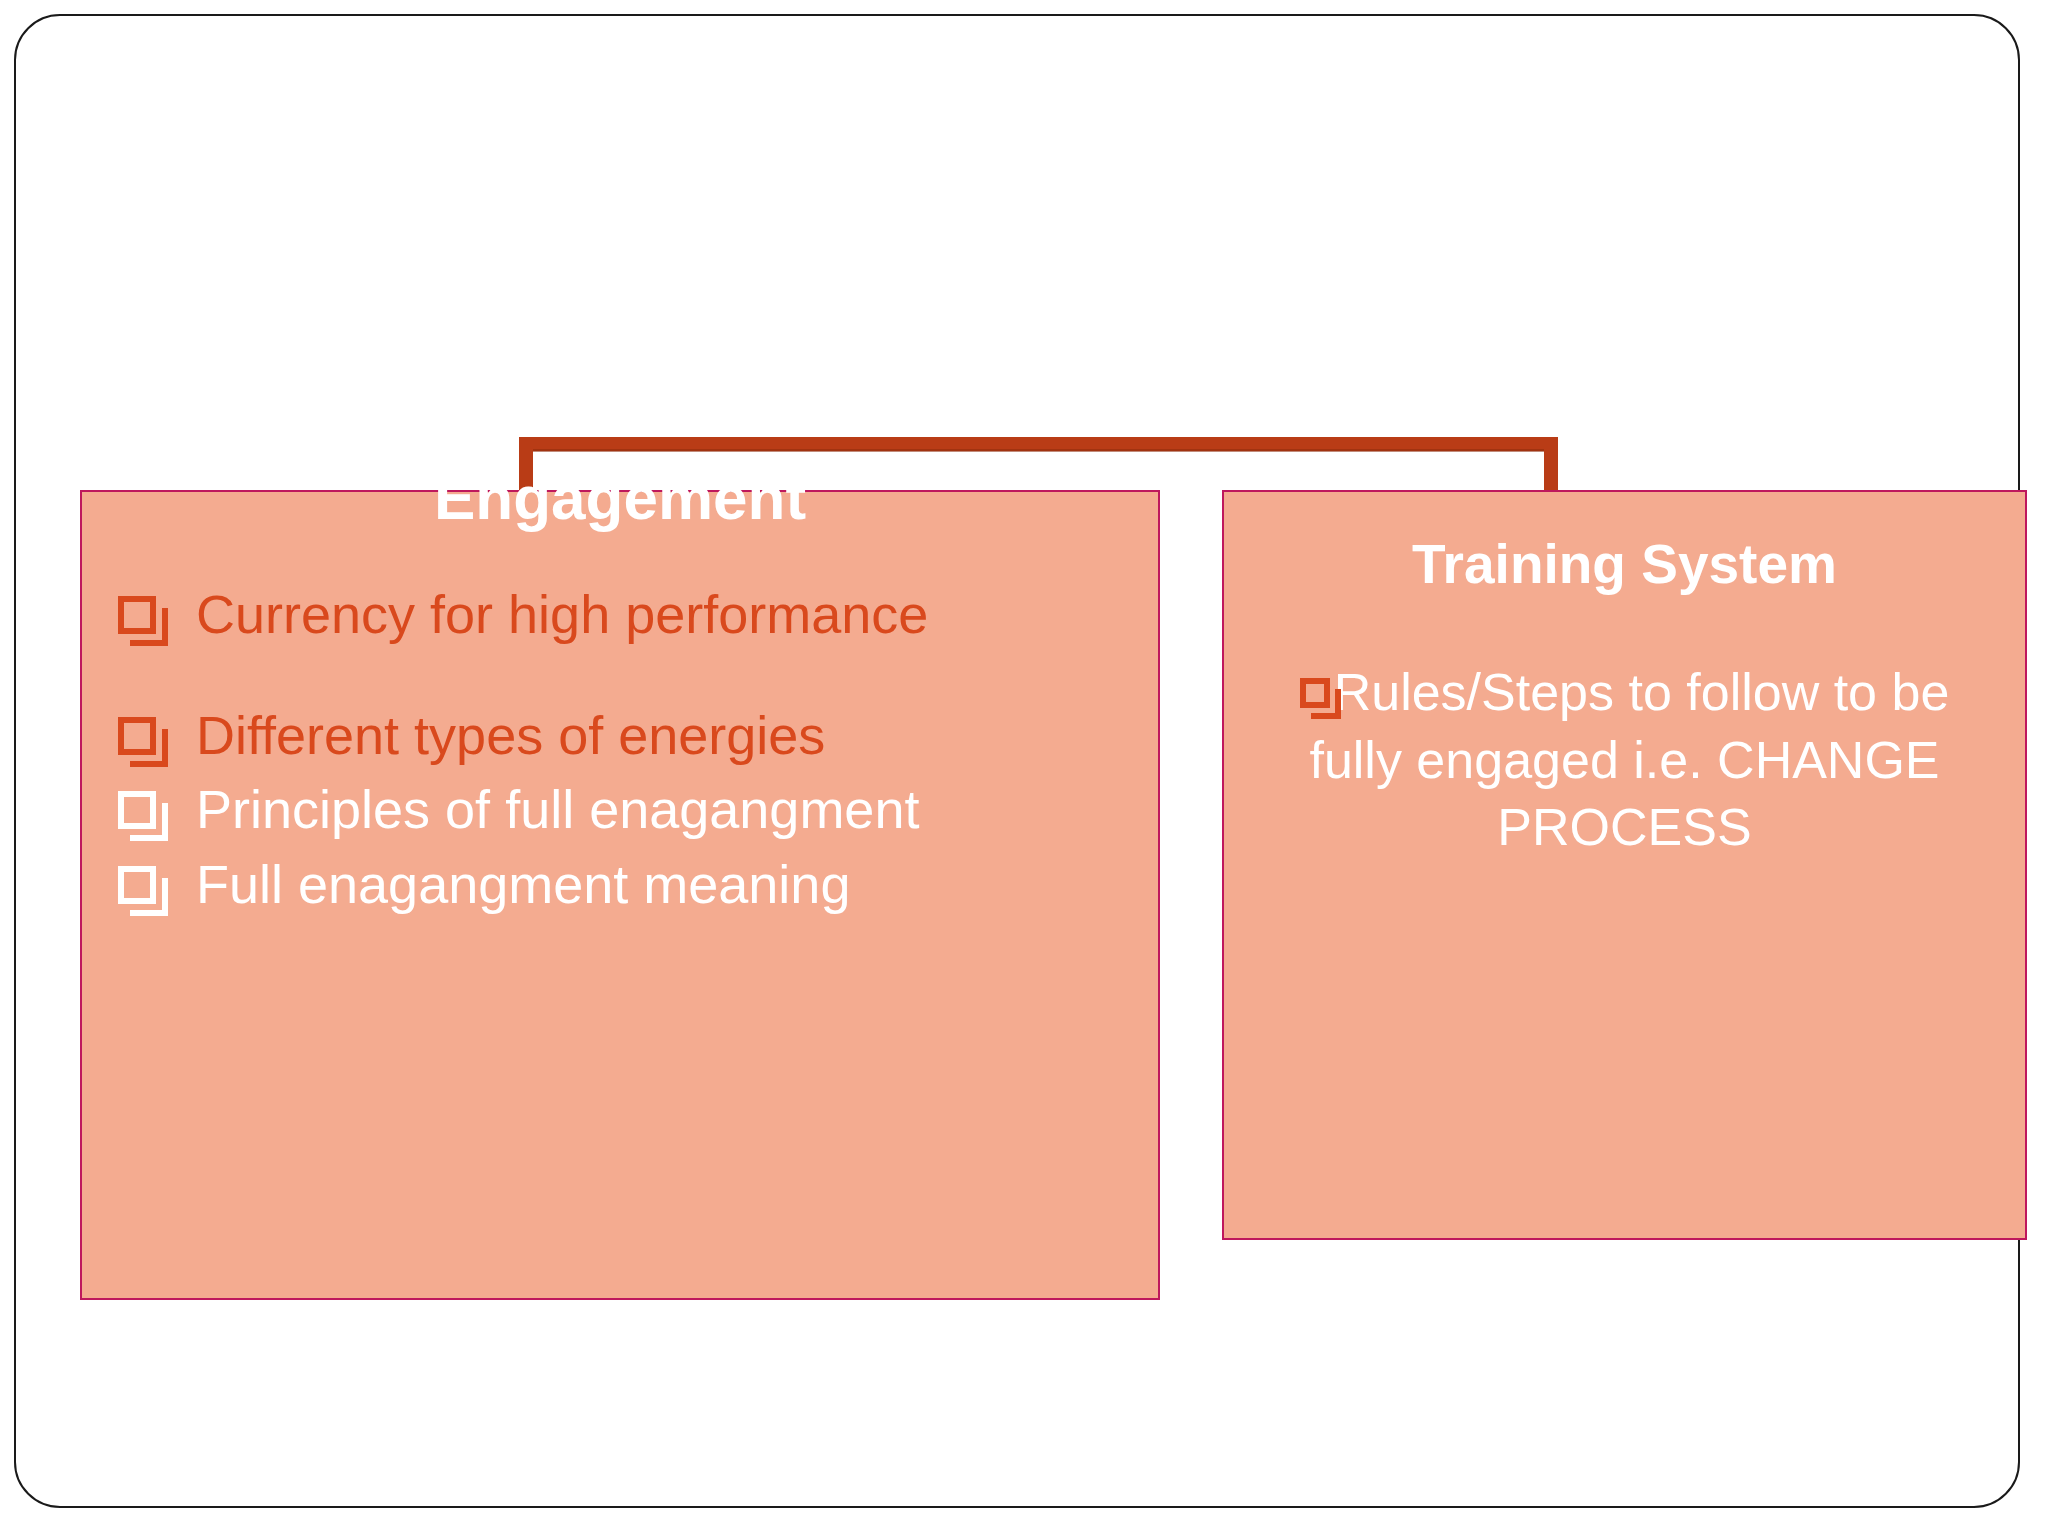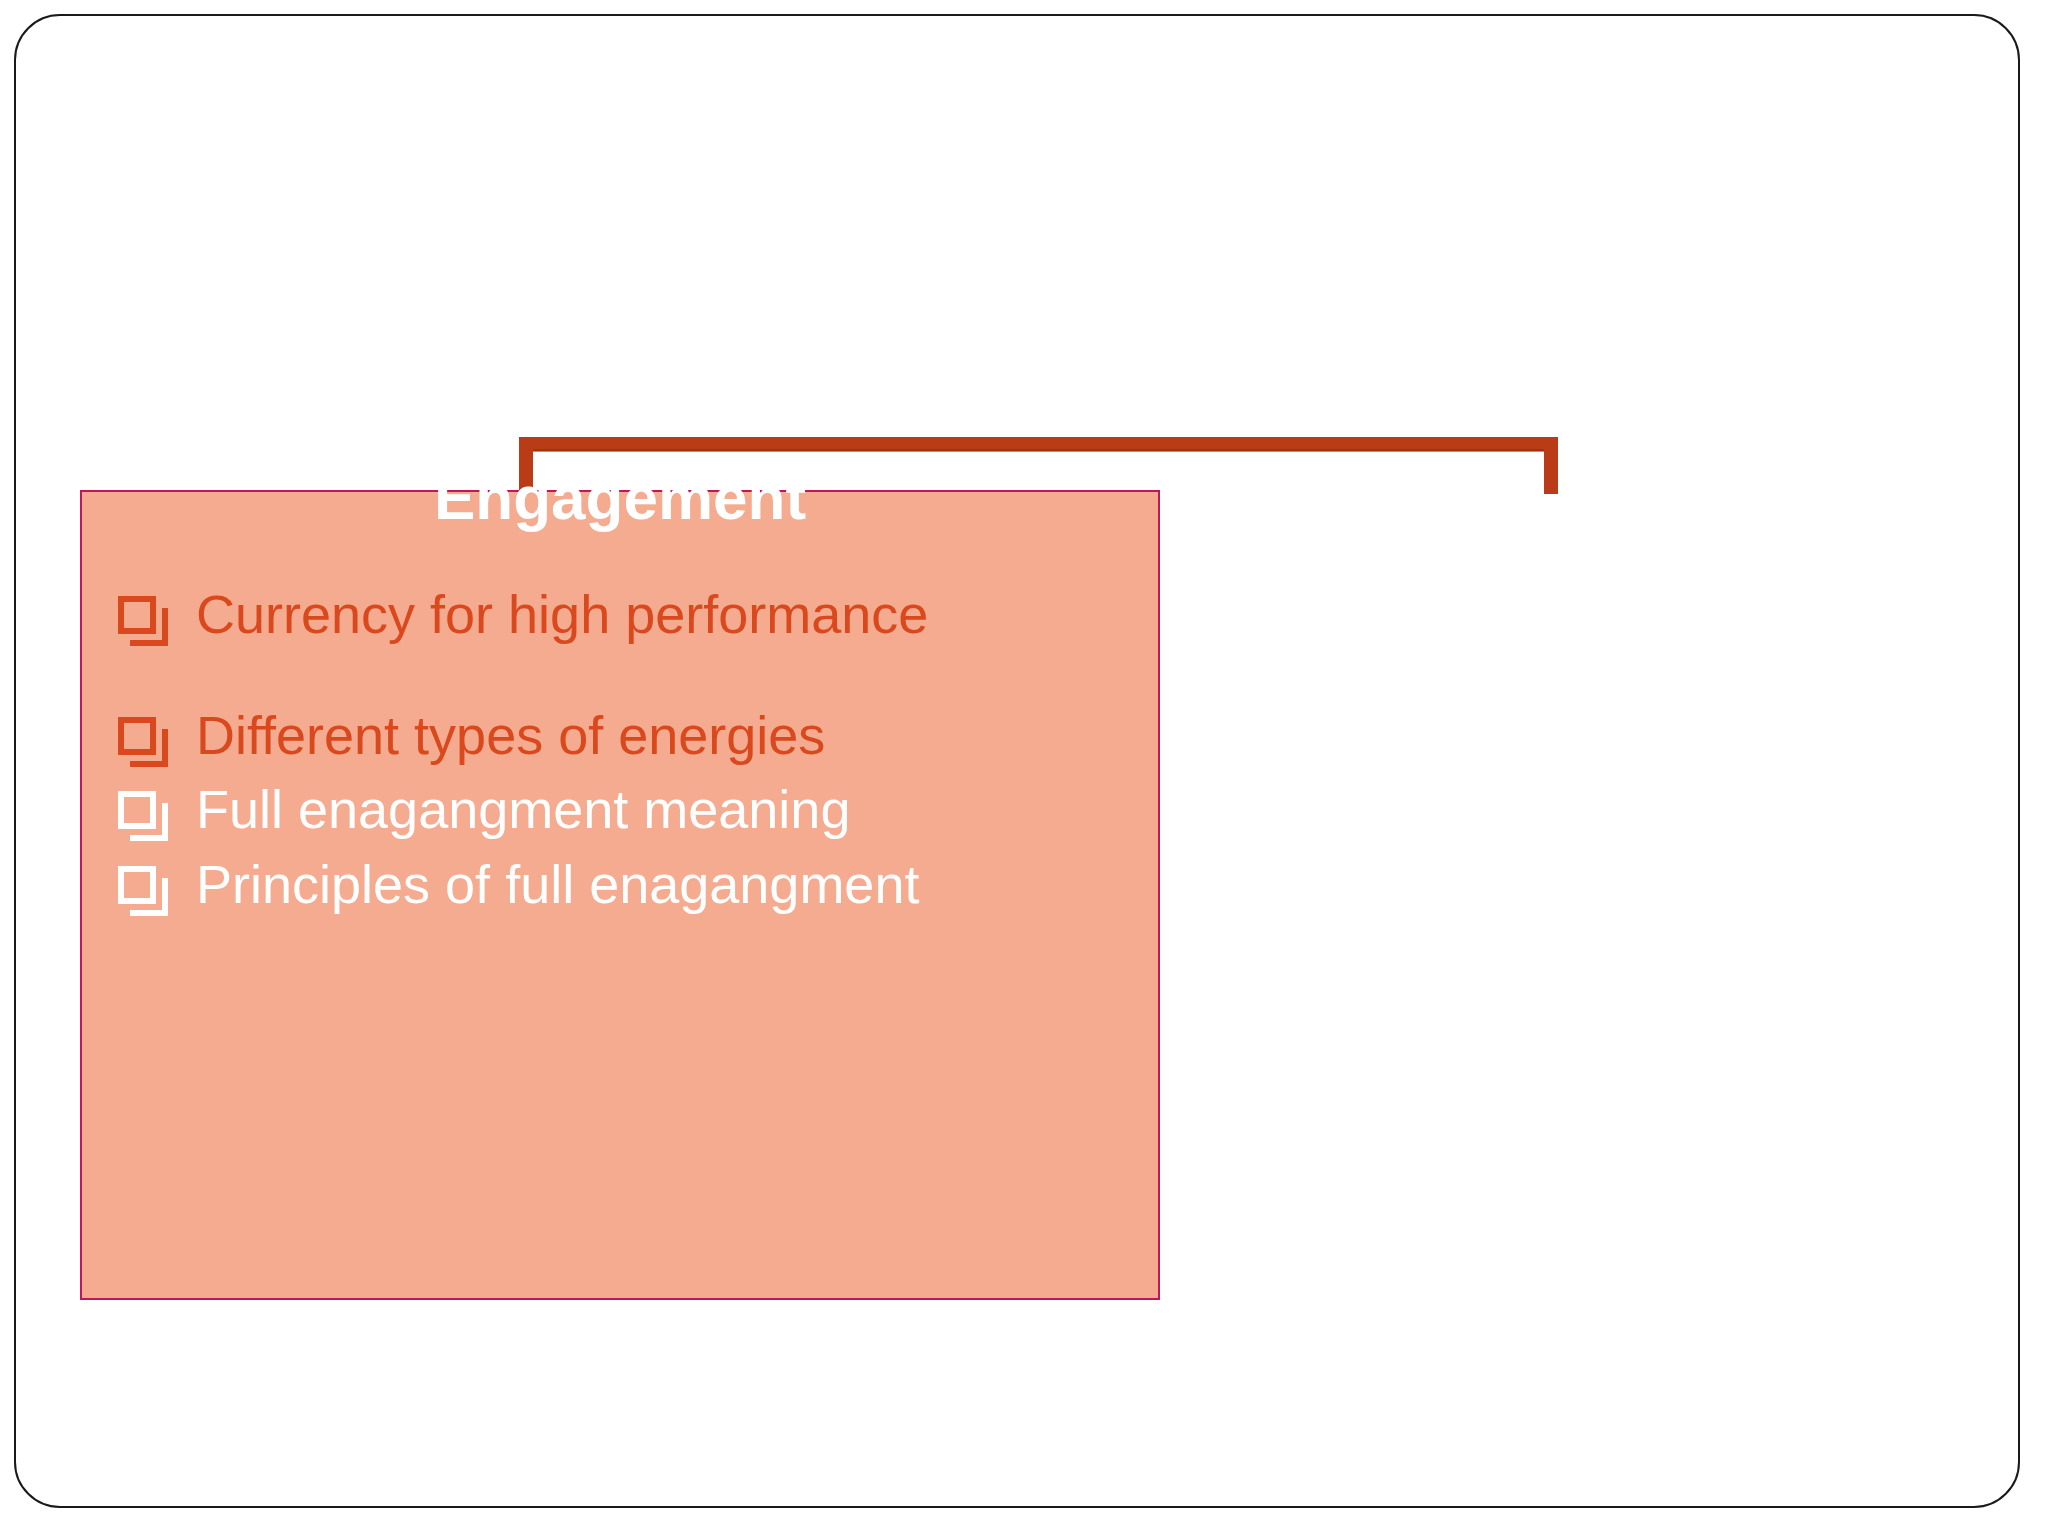--- a/index.html
+++ b/index.html
@@ -194,24 +194,30 @@
         <li class="t-orange">
           <span class="cb"></span>
           <span>Currency for high performance</span>
         </li>
         <li class="t-orange">
           <span class="cb"></span>
           <span>Different types of energies</span>
         </li>
         <li class="t-white">
           <span class="cb"></span>
+          <span>Principles of full enagangment</span>
+        </li>
+        <li class="t-white">
+          <span class="cb"></span>
           <span>Full enagangment meaning</span>
-        </li>
-        <li class="t-white">
-          <span class="cb"></span>
-          <span>Principles of full enagangment</span>
         </li>
       </ul>
     </div>
   </div>
 
+  <div class="box" id="box-training">
+    <div class="box-content">
+      <div class="box-title" id="training-title">Training System</div>
+      <p id="training-body"><span class="cb-inline"></span><span>Rules/Steps to follow to be fully engaged i.e. CHANGE PROCESS</span></p>
+    </div>
+  </div>
 
 </div>
 
 </body></html>

